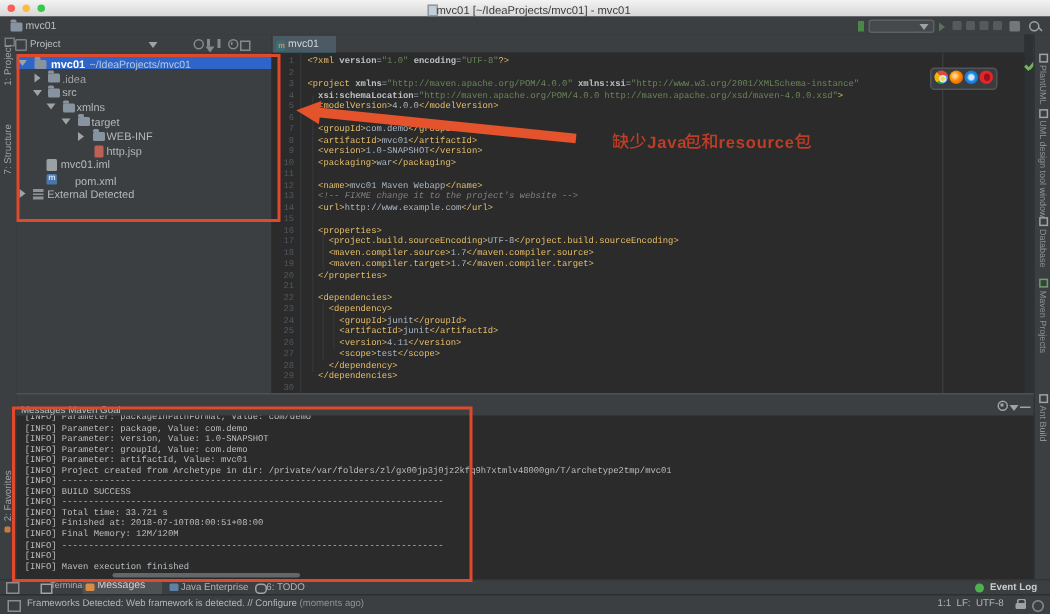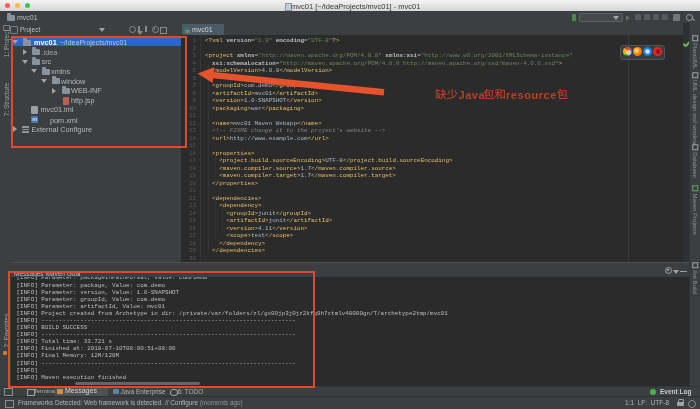--- a/index.html
+++ b/index.html
@@ -75,36 +75,36 @@
     <div class="a fico" style="left:21px;top:14.2px"></div>
     <div class="trow" style="left:30.5px;top:12.6px"><span style="color:#9da1a4">.idea</span></div>
     <div class="a fold fd" style="left:10.5px;top:24.499999999999996px"></div>
     <div class="a fico" style="left:21px;top:23.9px"></div>
     <div class="trow" style="left:30.5px;top:22.299999999999997px">src</div>
     <div class="a fold fd" style="left:20px;top:34.199999999999996px"></div>
     <div class="a fico" style="left:31px;top:33.599999999999994px"></div>
     <div class="trow" style="left:40px;top:31.999999999999996px">xmlns</div>
     <div class="a fold fd" style="left:29.5px;top:43.9px"></div>
     <div class="a fico" style="left:40.5px;top:43.3px"></div>
-    <div class="trow" style="left:50px;top:41.699999999999996px">window</div>
+    <div class="trow" style="left:50px;top:41.699999999999996px">target</div>
     <div class="a fold fr" style="left:40.5px;top:52.6px"></div>
     <div class="a fico" style="left:50.5px;top:53px"></div>
     <div class="trow" style="left:60px;top:51.4px">WEB-INF</div>
     <div class="a pico" style="left:51.5px;top:61.49999999999999px;width:6px;background:#bd6055"></div>
     <div class="trow" style="left:60px;top:61.099999999999994px">http.jsp</div>
     <div class="a pico" style="left:20px;top:71.2px;background:#9aa0a3"></div>
     <div class="trow" style="left:29.5px;top:70px">mvc01.iml</div>
     <div class="a" style="left:20px;top:81.1px;width:7px;height:7px;background:#4a76ad;border-radius:1px"></div>
     <div class="a" style="left:21.2px;top:81.1px;font-size:5.5px;font-weight:bold;color:#cfe0f2">m</div>
     <div class="trow" style="left:39px;top:80.5px">pom.xml</div>
     <div class="a fold fr" style="left:1.5px;top:91.4px"></div>
     <div class="a" style="left:10.5px;top:91.2px;width:7px;height:1.8px;background:#8d9396"></div>
     <div class="a" style="left:10.5px;top:93.7px;width:7px;height:1.8px;background:#8d9396"></div>
     <div class="a" style="left:10.5px;top:96.2px;width:7px;height:1.8px;background:#8d9396"></div>
-    <div class="trow" style="left:20.5px;top:90.2px">External Configure</div>
+    <div class="trow" style="left:20.5px;top:90.2px">External Detected</div>
   </div>
 
 <div class="a" style="left:181px;top:35px;width:502px;height:227px;background:#2b2b2b"></div>
 <div class="a" style="left:628px;top:35px;width:1px;height:227px;background:#393c3d"></div>
 <pre id="lnums" class="a" style="left:173px;top:37.2px;width:23px;text-align:right;font-size:5.9px;line-height:7.5px;color:#515861">1
 2
 3
 4
 5
 6
@@ -235,21 +235,21 @@
 <div class="a" style="left:625px;top:399px;font-size:6.5px;color:#b4b6b8">1:1&nbsp;&nbsp;LF:&nbsp;&nbsp;UTF-8</div>
 <div class="a" style="left:678px;top:399px;width:4px;height:2.5px;border:1px solid #9fa3a7;border-bottom:none;border-radius:2px 2px 0 0"></div>
 <div class="a" style="left:676.5px;top:402px;width:7px;height:4px;background:#9fa3a7;border-radius:1px"></div>
 <div class="a" style="left:688px;top:399.5px;width:6px;height:6px;border:1px solid #8a8d8f;border-radius:50%"></div>
 
 <div class="a" style="left:11px;top:35.5px;width:176px;height:112px;border:2px solid #e0492c;box-sizing:border-box"></div>
 <div class="a" style="left:8px;top:270.5px;width:307px;height:117.5px;border:2px solid #e0492c;box-sizing:border-box"></div>
 <svg class="a" style="left:0;top:0" width="700" height="409">
   <polygon points="197.5,73.5 214.2,67.3 213.7,71.9 384.3,89.1 383.7,95.5 213.1,78.3 212.6,82.9" fill="#e4532b"></polygon>
 </svg>
-<div id="cjk" class="a" style="left:435px;top:87.5px"><svg width="142" height="14" viewBox="0 0 142 14">
+<div id="cjk" class="a" style="left:408px;top:87.5px"><svg width="142" height="14" viewBox="0 0 142 14">
       <g transform="translate(0,1.2) scale(0.115)">
         <path d="M7 46V80C15 79 25 78 36 76V81H44V46H36V69L29 70V40H45V32H29V15H43V7H18C19 4 20 0 21 -3L13 -4C11 6 7 17 2 24C4 25 8 27 10 28C12 25 14 20 16 15H21V32H4V40H21V71L14 72V46ZM81 41H72C72 38 72 35 72 32V21H81ZM63 -4V12H49V21H63V32C63 35 63 38 63 41H47V50H62C60 62 55 73 44 82C46 83 50 86 51 88C62 80 67 69 70 58C74 71 81 82 91 88C92 86 95 82 98 80C88 74 80 63 76 50H95V41H90V12H72V-4Z" fill="#bc3e27"></path>
       </g>
       <g transform="translate(11.5,1.2) scale(0.115)">
         <path d="M22 11C18 22 12 35 5 43C7 44 11 46 13 48C19 39 26 26 31 13ZM69 15C76 25 84 38 88 47L96 42C92 34 84 21 77 11ZM75 47C63 67 37 76 3 79C5 82 6 86 7 88C43 84 70 74 84 51ZM44 -4V58H53V-4Z" fill="#bc3e27"></path>
       </g>
       <text x="23.5" y="10.5" font-family="Liberation Sans" font-size="11" font-weight="bold" letter-spacing="0.55" fill="#bc3e27">Java</text>
       <g transform="translate(48,1.2) scale(0.115)">
         <path d="M30 -5C24 9 14 21 3 29C5 31 9 35 11 36C14 34 16 32 19 28V71C19 83 24 86 41 86C45 86 73 86 77 86C91 86 95 82 97 69C94 68 90 67 87 65C86 75 85 77 76 77C70 77 46 77 41 77C30 77 29 76 29 71V58H61V27H21C23 24 26 21 28 18H78C78 44 77 53 75 55C74 56 73 57 72 57C70 57 66 57 62 56C64 59 65 62 65 65C70 65 74 65 76 65C79 65 81 64 83 61C86 57 87 46 88 13C88 12 88 9 88 9H34C36 5 38 2 39 -2ZM29 35H52V49H29Z" fill="#bc3e27"></path>
       </g>

